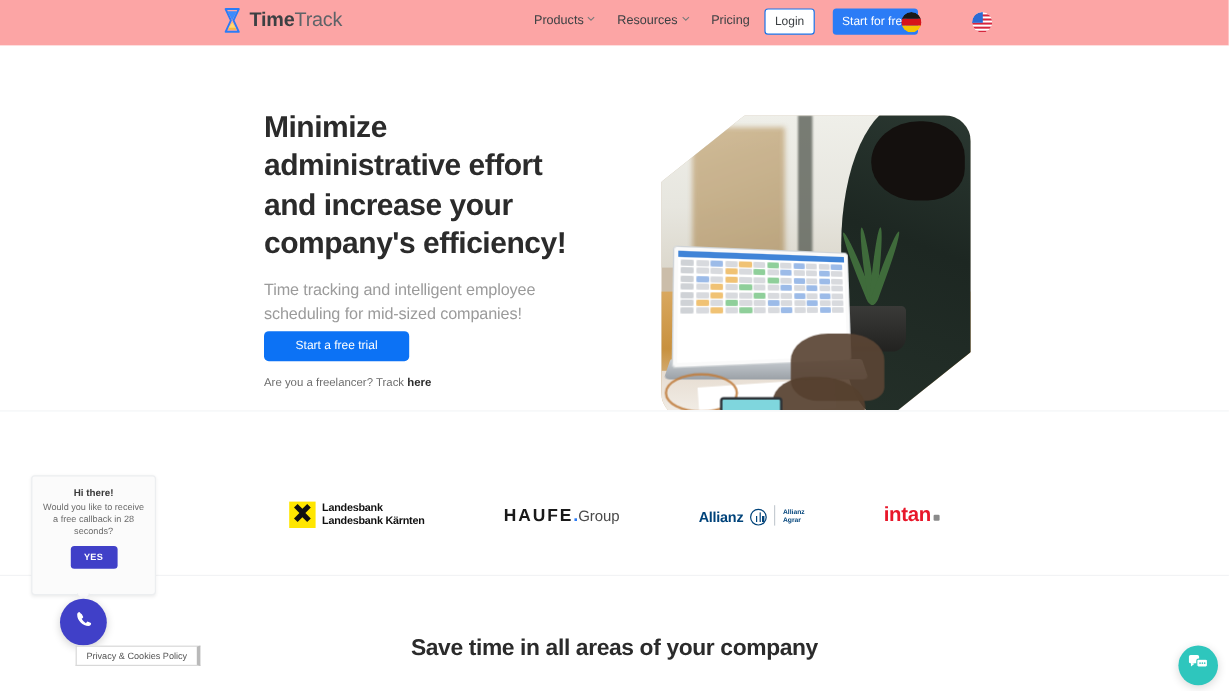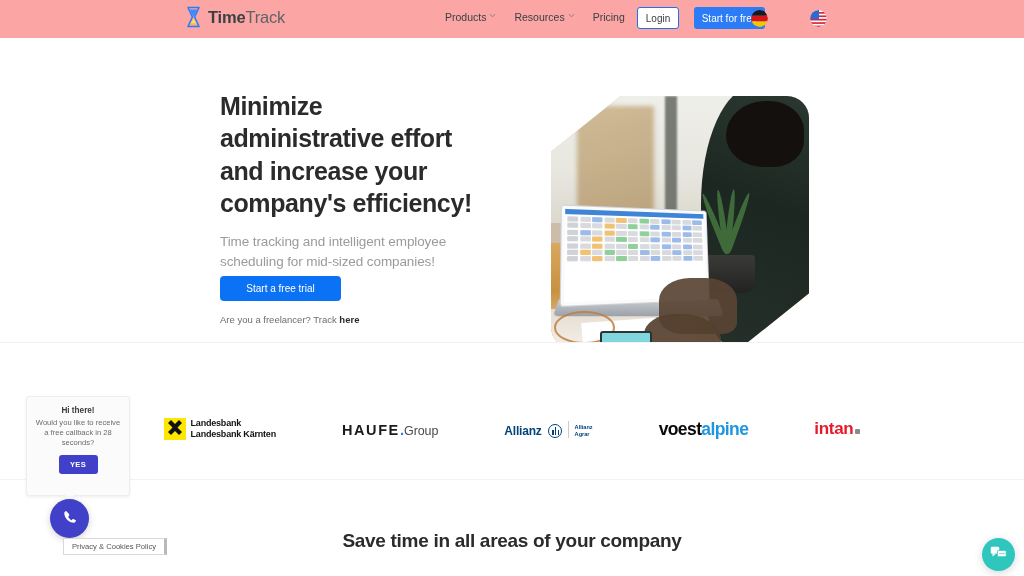--- a/index.html
+++ b/index.html
@@ -440,25 +440,20 @@
               <i style="left:8.9px;height:5px"></i>
           </span>
           <span class="sep"></span>
           <span class="agrar">
             <div>Allianz</div>
             <div>Agrar</div>
           </span>
         </div>
       </div>
 
-      <div class="logo-slot">
-        <div class="l-voest">
-          <span class="v1">voest</span><span class="v2">alpine</span>
-        </div>
-      </div>
 
       <div class="logo-slot">
         <div class="l-intan">
           <span class="t">intan</span>
           <span class="d"></span>
         </div>
       </div>
 
     </div>
   </div>

